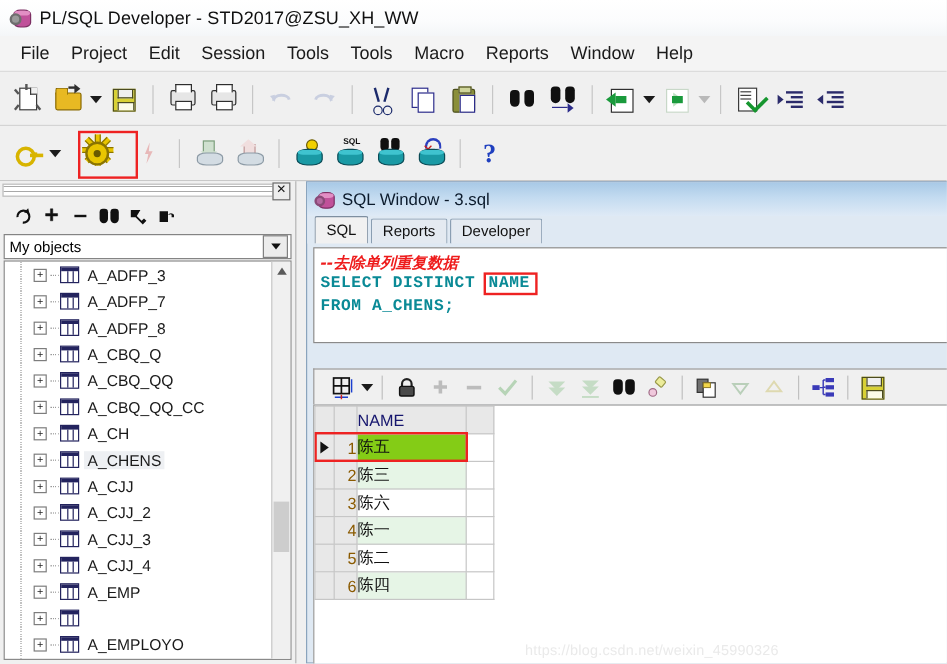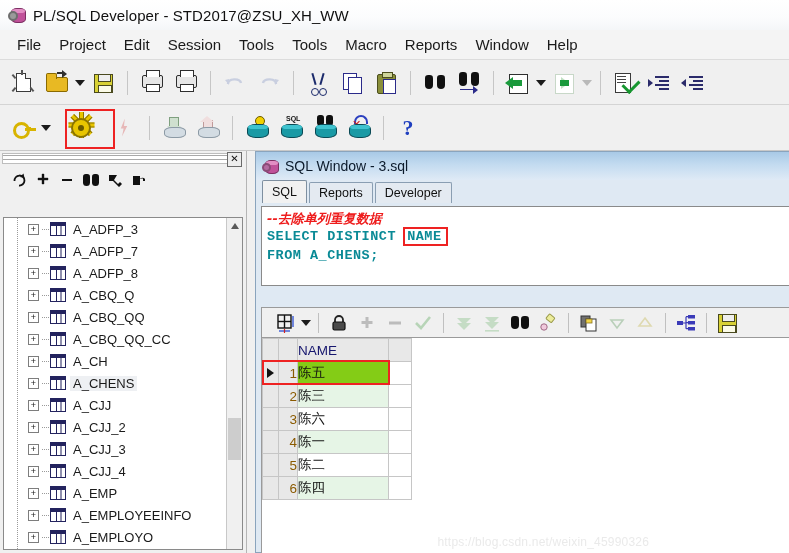--- a/index.html
+++ b/index.html
@@ -491,20 +491,26 @@
             <path d="M2 3 L10 3 L7 8 L11 12 L13 10 L15 12 L12 15 L6 9 L2 9 Z" fill="#111"></path>
           </svg>
       </div>
       <div class="bwb">
         <svg width="16" height="16" viewBox="0 0 16 16">
             <path d="M2 4 L9 4 L9 13 L2 13 Z" fill="#111"></path>
             <path d="M9 7 a3 3 0 0 1 5 0 L14 9 L12 9 L12 7 a1.2 1.2 0 0 0-2 0z" fill="#111"></path>
           </svg>
       </div>
     </div>
+    <div class="combo">
+      <div class="ctext">My objects</div>
+      <div class="cbtn">
+          <i></i>
+        </div>
+    </div>
 
     <div class="tree">
       <div style="position:absolute;left:0;top:0;width:224px;height:331px;overflow:hidden">
         <div class="trow">
             <div class="dline"></div>
             <div class="plus">+</div>
             <div class="dots"></div>
             <div class="tblic"></div>
             <span class="tlabel">A_ADFP_3</span>
           </div>
@@ -590,21 +596,20 @@
             <div class="plus">+</div>
             <div class="dots"></div>
             <div class="tblic"></div>
             <span class="tlabel">A_EMP</span>
           </div>
         <div class="trow">
             <div class="dline"></div>
             <div class="plus">+</div>
             <div class="dots"></div>
             <div class="tblic"></div>
-            <span class="tlabel">A_EMPLOYEEINFO</span>
           </div>
         <div class="trow">
             <div class="dline"></div>
             <div class="plus">+</div>
             <div class="dots"></div>
             <div class="tblic"></div>
             <span class="tlabel">A_EMPLOYO</span>
           </div>
         <div class="trow">
             <div class="dline"></div>

